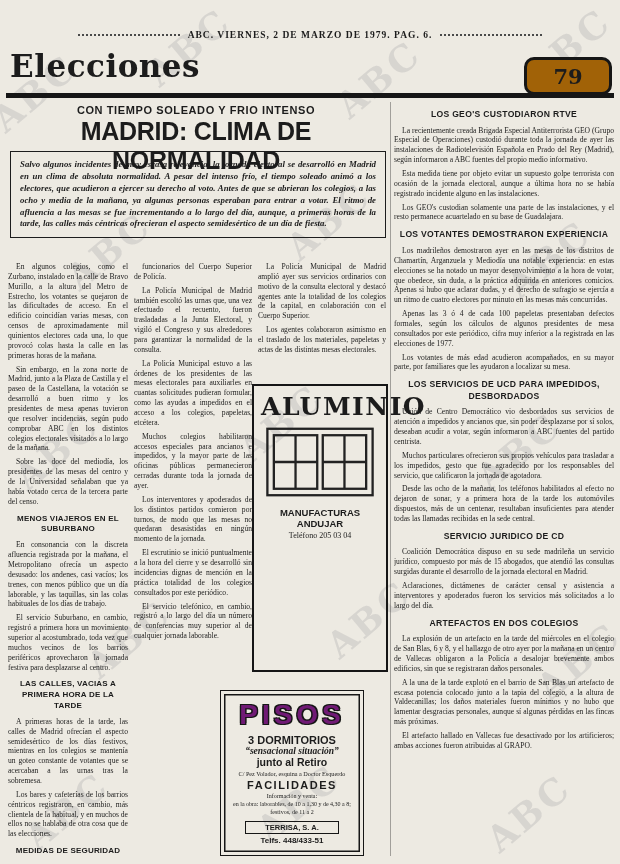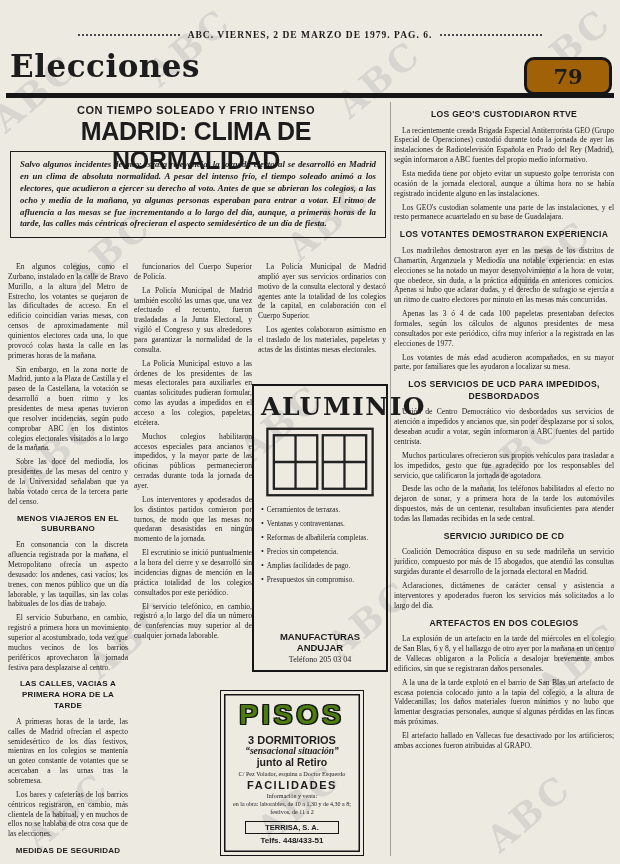--- a/index.html
+++ b/index.html
@@ -94,21 +94,21 @@
   .alu-phone { font-size:8px; margin-top:2px; }
   
   .ad-pisos {
     position:absolute; top:690px; left:220px; width:144px; height:166px; z-index:2;
     border:1.5px solid #161616;
     box-shadow: inset 0 0 0 3px #edeae2, inset 0 0 0 4.5px #161616;
     padding:8px 6px 5px; text-align:center;
   }
   .pisos-title {
     font-family:"Liberation Sans", sans-serif; font-weight:bold; font-size:28px; letter-spacing:4px;
-    color:#4d7c0f;
+    color:#701a75;
     text-shadow:-1.3px -1.3px 0 #161616, 1.3px -1.3px 0 #161616, -1.3px 1.3px 0 #161616, 1.3px 1.3px 0 #161616;
     margin-bottom:3px;
   }
   .pisos-line1 { font-family:"Liberation Sans", sans-serif; font-weight:bold; font-size:11px; }
   .pisos-line2 { font-weight:bold; font-style:italic; font-size:9.5px; }
   .pisos-line3 { font-family:"Liberation Sans", sans-serif; font-weight:bold; font-size:10.5px; }
   .pisos-address { font-size:6.2px; margin:2px 0; }
   .pisos-facilidades { font-family:"Liberation Sans", sans-serif; font-weight:bold; font-size:11px; letter-spacing:1.5px; margin:2px 0; }
   .pisos-info { font-size:6px; line-height:1.3; }
   .pisos-logo { display:inline-block; border:1px solid #161616; padding:1px 19px; font-family:"Liberation Sans", sans-serif; font-weight:bold; font-size:7.5px; margin-top:3px; }
@@ -186,28 +186,20 @@
     <g fill="none" stroke="#222" stroke-width="2.5">
       <rect x="3" y="3" width="114" height="72"></rect>
       <rect x="10" y="10" width="47" height="58"></rect>
       <line x1="33.5" y1="10" x2="33.5" y2="68"></line>
       <line x1="10" y1="39" x2="57" y2="39"></line>
       <rect x="63" y="10" width="47" height="58"></rect>
       <line x1="86.5" y1="10" x2="86.5" y2="68"></line>
       <line x1="63" y1="39" x2="110" y2="39"></line>
     </g>
   </svg>
-  <ul class="alu-list">
-    <li>Cerramientos de terrazas.</li>
-    <li>Ventanas y contraventanas.</li>
-    <li>Reformas de albañilería completas.</li>
-    <li>Precios sin competencia.</li>
-    <li>Amplias facilidades de pago.</li>
-    <li>Presupuestos sin compromiso.</li>
-  </ul>
   <div class="alu-company">MANUFACTURAS ANDUJAR</div>
   <div class="alu-phone">Teléfono 205 03 04</div>
 </div>
 
 <div class="ad-pisos">
   <div class="pisos-title">PISOS</div>
   <div class="pisos-line1">3 DORMITORIOS</div>
   <div class="pisos-line2">“sensacional situación”</div>
   <div class="pisos-line3">junto al Retiro</div>
   <div class="pisos-address">C/ Pez Volador, esquina a Doctor Esquerdo</div>

